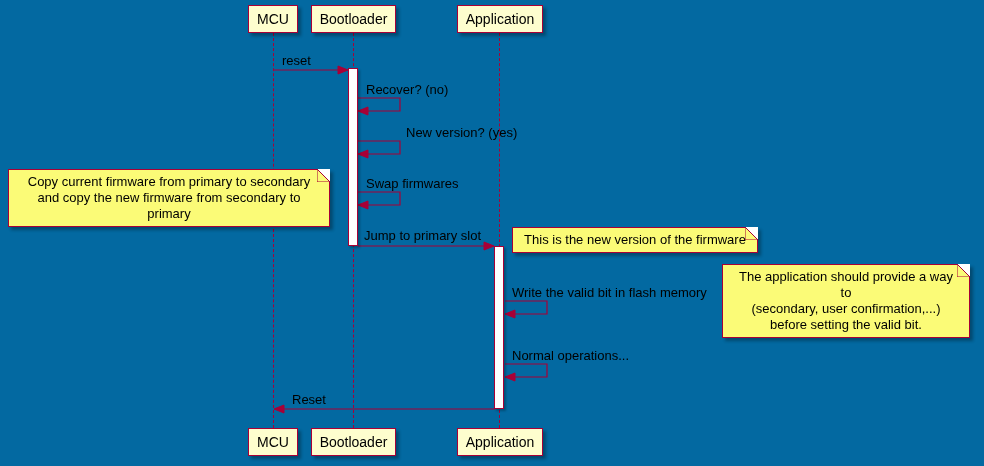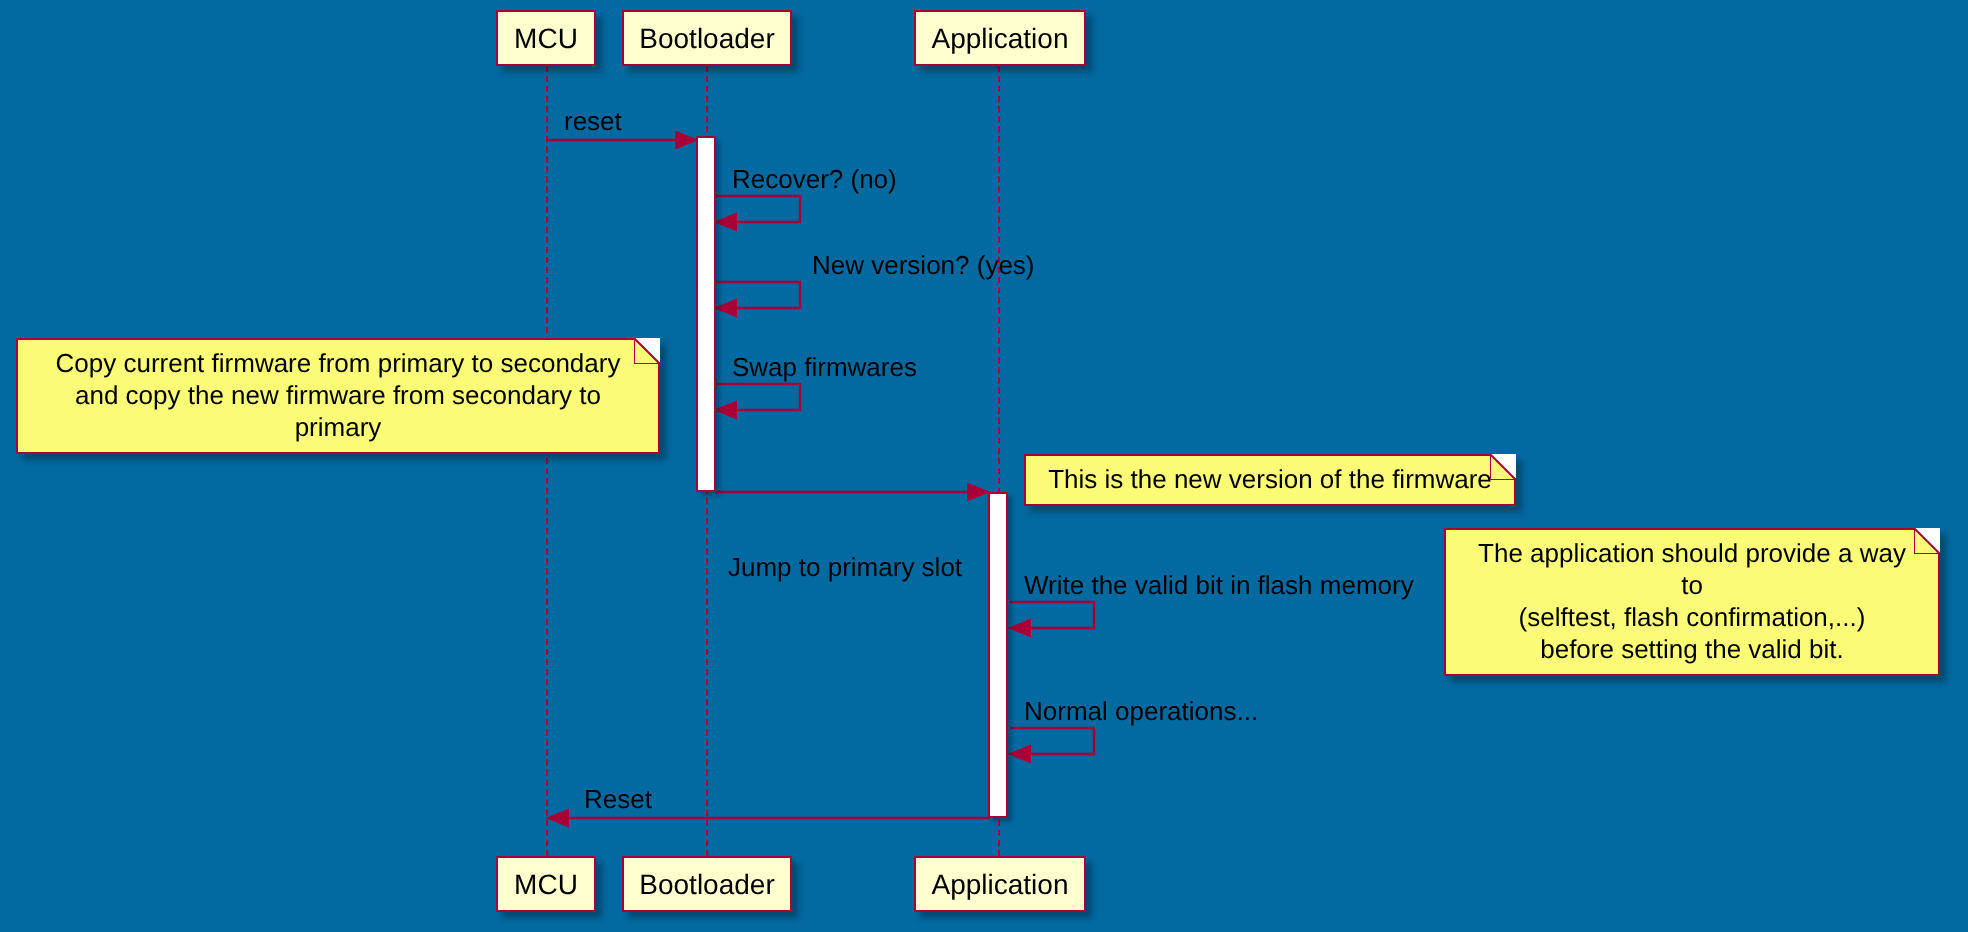--- a/index.html
+++ b/index.html
@@ -91,21 +91,21 @@
   <div class="pbox" style="left:457px; top:5px; width:86px;">Application</div>
 
   <div class="pbox" style="left:248px; top:428px; width:50px;">MCU</div>
   <div class="pbox" style="left:311px; top:428px; width:85px;">Bootloader</div>
   <div class="pbox" style="left:457px; top:428px; width:86px;">Application</div>
 
   <div class="mlabel" style="left:282px; top:54px;">reset</div>
   <div class="mlabel" style="left:366px; top:83px;">Recover? (no)</div>
   <div class="mlabel" style="left:366px; top:126px;margin-left:40px;">New version? (yes)</div>
   <div class="mlabel" style="left:366px; top:177px;">Swap firmwares</div>
-  <div class="mlabel" style="left:364px; top:229px;margin-top:48px;">Jump to primary slot</div>
+  <div class="mlabel" style="left:364px; top:229px;">Jump to primary slot</div>
   <div class="mlabel" style="left:512px; top:286px;">Write the valid bit in flash memory</div>
   <div class="mlabel" style="left:512px; top:349px;">Normal operations...</div>
   <div class="mlabel" style="left:292px; top:393px;">Reset</div>
 
   <div class="note" style="left:8px; top:169px; width:322px;">
     <svg class="fold" width="13" height="13">
       <polygon class="cut" points="0,0 13,0 13,13"></polygon>
       <polygon class="flap" points="0,0 0,13 13,13"></polygon>
     </svg>
     <div>Copy current firmware from primary to secondary</div>
@@ -119,17 +119,17 @@
     </svg>
     <div>This is the new version of the firmware</div>
   </div>
 
   <div class="note" style="left:722px; top:264px; width:248px;">
     <svg class="fold" width="13" height="13">
       <polygon class="cut" points="0,0 13,0 13,13"></polygon>
       <polygon class="flap" points="0,0 0,13 13,13"></polygon>
     </svg>
     <div>The application should provide a way to</div>
-    <div>(selftest, flash confirmation,...)</div>
+    <div>(secondary, user confirmation,...)</div>
     <div>before setting the valid bit.</div>
   </div>
 
 </div>
 
 </body></html>

